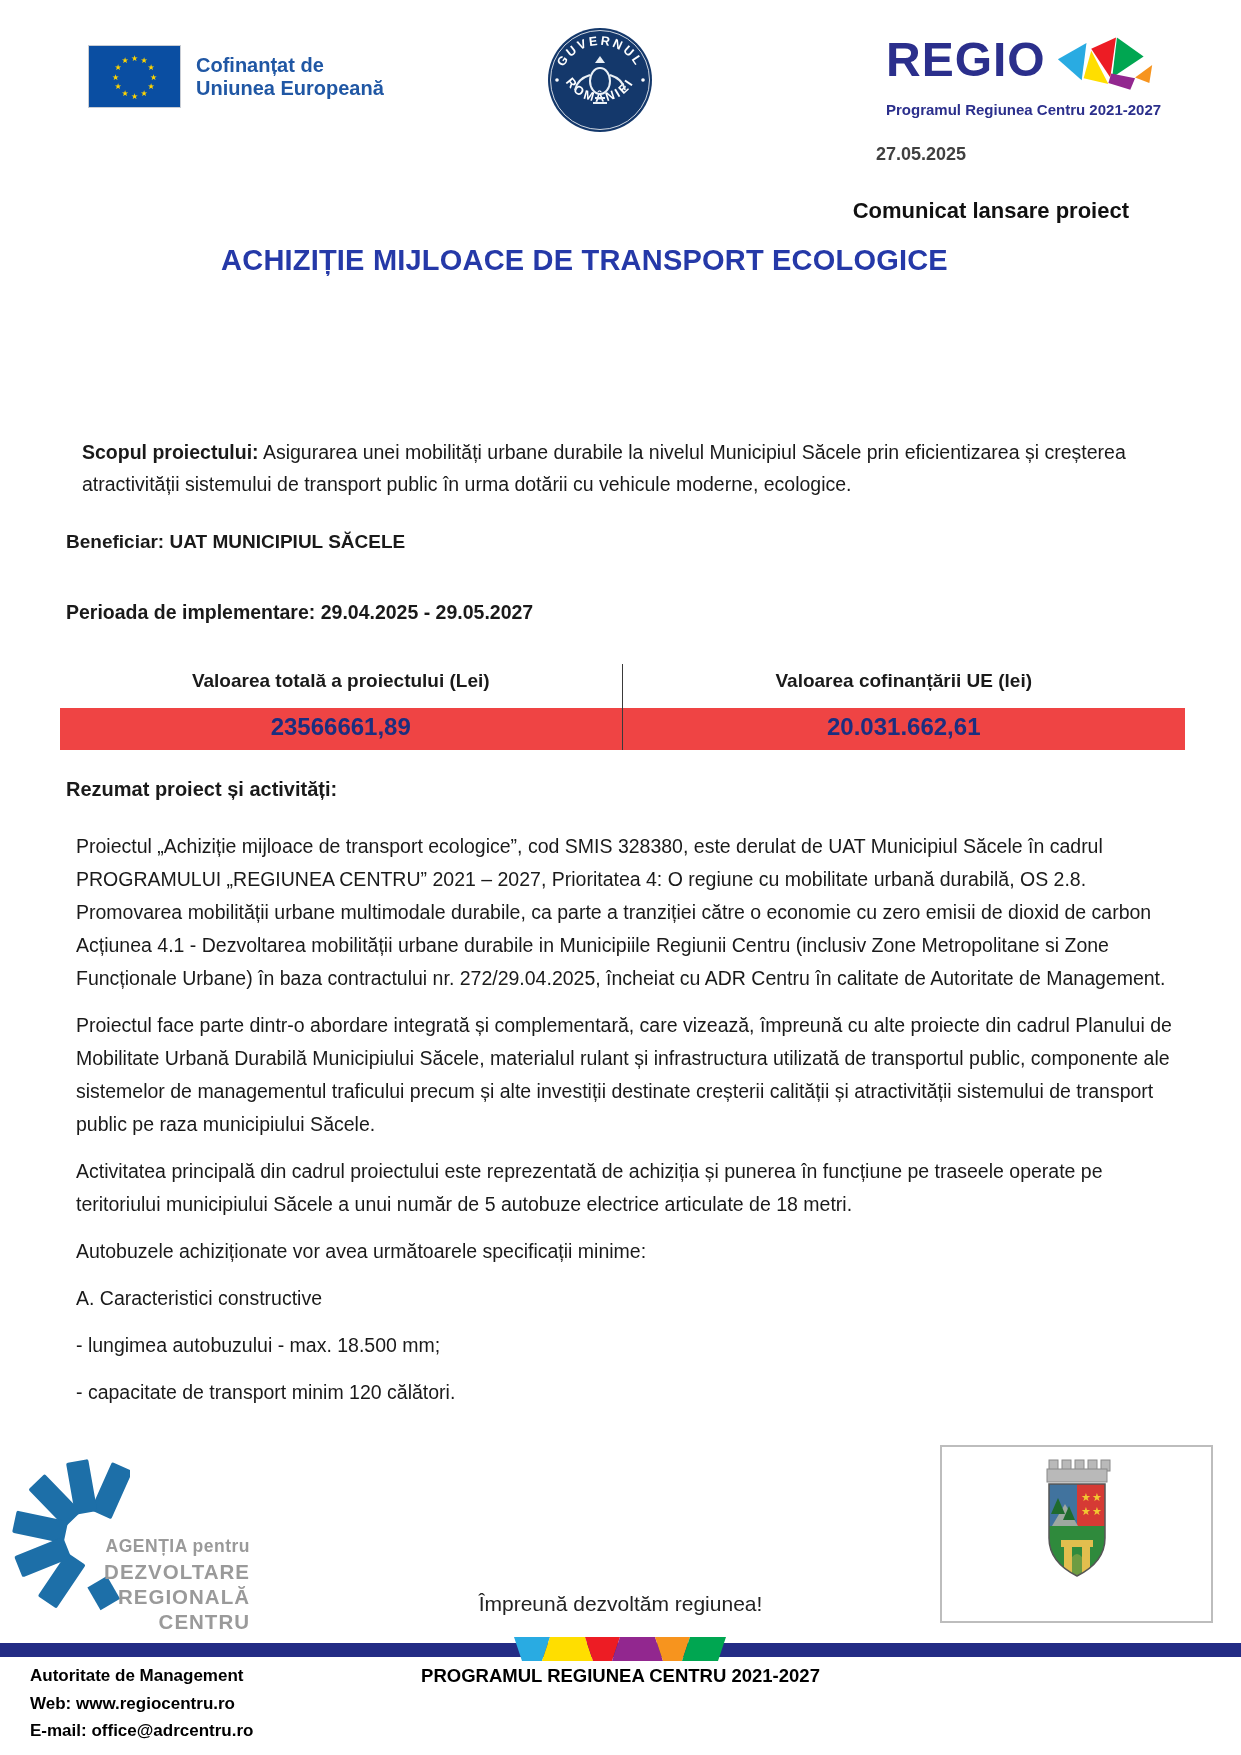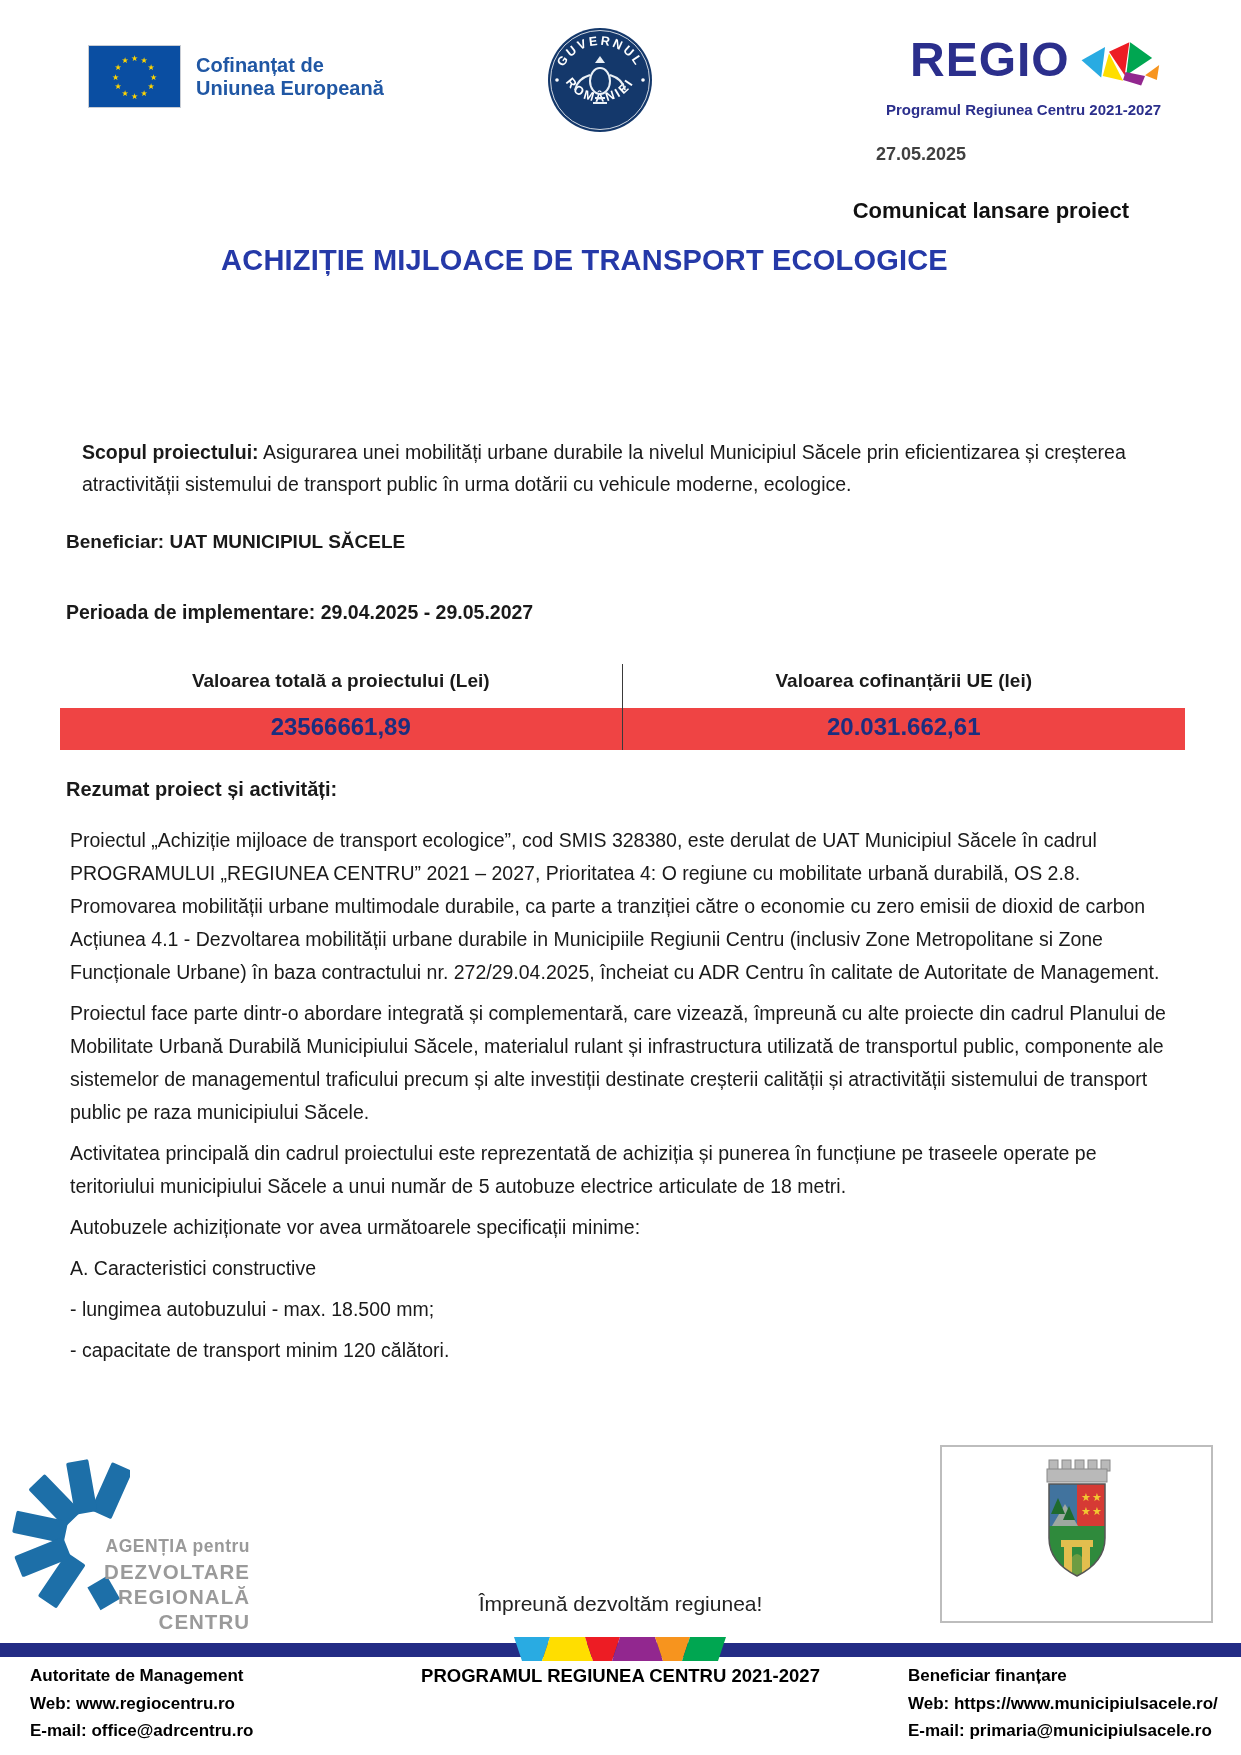--- a/index.html
+++ b/index.html
@@ -6,21 +6,21 @@
   .page{position:relative;width:1241px;height:1755px;background:#ffffff;margin:0 auto;
         font-family:"Liberation Sans",sans-serif;color:#1a1a1a;overflow:hidden;}
 
   
   .eu-block{position:absolute;left:88px;top:45px;display:flex;gap:15px;align-items:flex-start;}
   .eu-flag{display:block;}
   .eu-text{margin-top:9px;font-size:20px;line-height:23px;font-weight:bold;color:#2057A4;}
   .gov-seal{position:absolute;left:546px;top:24px;}
   .regio-block{position:absolute;left:886px;top:36px;width:276px;}
   .regio-row{display:flex;align-items:flex-start;gap:10px;}
-  .regio-word{font-size:48px;font-weight:800;color:#2B2F8C;letter-spacing:1px;line-height:48px;margin-left:24px;}
+  .regio-word{font-size:48px;font-weight:800;color:#2B2F8C;letter-spacing:1px;line-height:48px;}
   .regio-sub{font-size:15px;font-weight:bold;color:#2B2F8C;margin-top:7px;white-space:nowrap;}
 
   .date{position:absolute;top:144px;left:700px;width:266px;text-align:right;
         font-size:18px;font-weight:600;color:#404040;}
 
   .subtitle{position:absolute;top:198px;left:0;width:100%;padding-right:112px;box-sizing:border-box;
         text-align:right;font-size:22px;font-weight:bold;color:#111;}
   .title{position:absolute;top:244px;left:0;width:100%;padding-right:72px;box-sizing:border-box;
         text-align:center;font-size:29px;font-weight:bold;color:#2539A8;letter-spacing:0.2px;}
 
@@ -32,21 +32,21 @@
 
   
   .vtable{position:absolute;top:664px;left:60px;width:1125px;display:grid;grid-template-columns:1fr 1fr;}
   .vt-h{font-weight:bold;font-size:19px;text-align:center;padding:6px 0 16px;background:#fff;}
   .vt-v{font-weight:bold;font-size:24px;text-align:center;color:#1C2E7F;background:#ef4444;padding:5px 0 9px;}
   .vt-c1{border-right:1.5px solid #3a3a3a;}
 
   
   .sum-head{position:absolute;top:778px;left:66px;font-size:20px;font-weight:bold;}
   .paras{position:absolute;top:816px;left:62px;width:1125px;font-size:19.5px;line-height:33px;}
-  .paras p{margin:8px;}
+  .paras p{margin:14px;}
 
   
   .adr-logo{position:absolute;left:8px;top:1450px;}
   .adr-text{position:absolute;left:78px;top:1534px;width:172px;text-align:right;
         color:#9A9A9A;font-weight:bold;line-height:25px;}
   .adr-l1{font-size:17.5px;letter-spacing:0.5px;}
   .adr-l2{font-size:20.5px;letter-spacing:1px;}
   .tagline{position:absolute;top:1592px;left:0;width:100%;text-align:center;
         font-size:21px;color:#222;}
   .coat-box{position:absolute;left:940px;top:1445px;width:273px;height:178px;border:2px solid #BDBDBD;
@@ -236,25 +236,14 @@
       <a class="f-link">www.regiocentru.ro</a>
     </div>
     <div>
       <span>E-mail:</span>
       <a class="f-link">office@adrcentru.ro</a>
     </div>
   </div>
 
   <div class="f-col f-center">PROGRAMUL REGIUNEA CENTRU 2021-2027</div>
 
-  <div class="f-col f-right">
-    <div>Beneficiar finanțare</div>
-    <div>
-      <span>Web:</span>
-      <a class="f-link">https://www.municipiulsacele.ro/</a>
-    </div>
-    <div>
-      <span>E-mail:</span>
-      <a class="f-link">primaria@municipiulsacele.ro</a>
-    </div>
-  </div>
 
 </div>
 
 </body></html>

